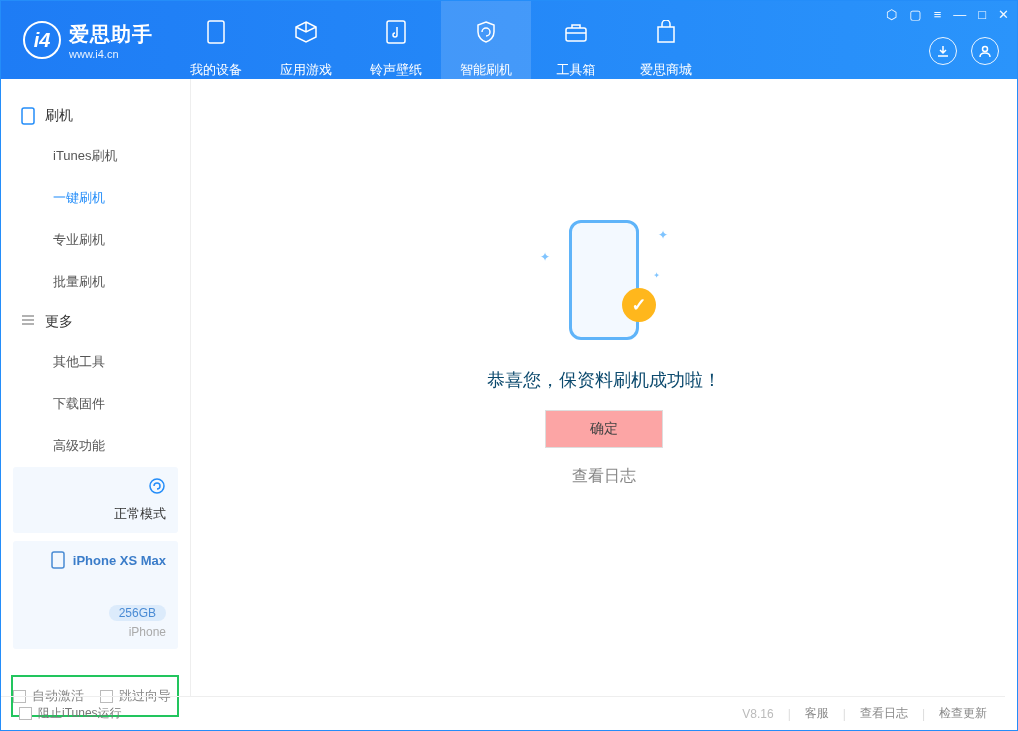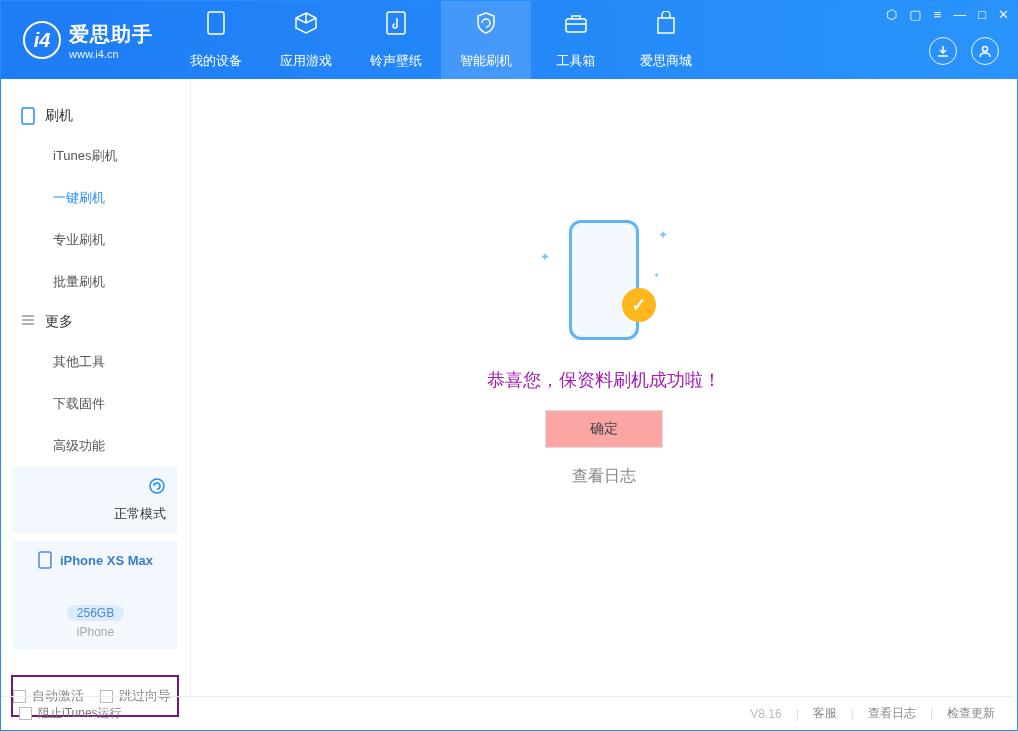--- a/index.html
+++ b/index.html
@@ -5,57 +5,57 @@
 * { margin: 0; padding: 0; box-sizing: border-box; font-family: "Microsoft YaHei", sans-serif; }
 body { background: #fff; width: 1018px; height: 731px; overflow: hidden; border: 1px solid #248df9; position: relative; }
 
 .header { height: 78px; background: linear-gradient(to right, #1e7cf5, #2a94fb); display: flex; align-items: center; color: #fff; position: relative; }
 .logo-area { display: flex; align-items: center; padding: 0 18px 0 22px; gap: 8px; }
 .logo-circle { width: 38px; height: 38px; border: 2.5px solid #fff; border-radius: 50%; display: flex; align-items: center; justify-content: center; font-size: 20px; font-weight: bold; font-style: italic; }
 .logo-text { font-size: 20px; font-weight: bold; letter-spacing: 1px; }
 .logo-sub { font-size: 11px; opacity: 0.9; }
 
 .tabs { display: flex; height: 100%; }
-.tab { width: 90px; display: flex; flex-direction: column; align-items: center; justify-content: center; gap: 17px; cursor: pointer; font-size: 13px; }
+.tab { width: 90px; display: flex; flex-direction: column; align-items: center; justify-content: flex-end; gap: 17px; cursor: pointer; font-size: 13px; }
 .tab.active { background: rgba(255,255,255,0.15); }
 .tab-icon { width: 24px; height: 24px; display: flex; align-items: center; justify-content: center; }
 .tab-icon svg { fill: #fff; stroke: #fff; }
 
 .window-controls { position: absolute; right: 8px; top: 6px; display: flex; gap: 12px; align-items: center; }
 .window-controls span { cursor: pointer; font-size: 13px; opacity: 0.95; }
 .header-right { position: absolute; right: 18px; bottom: 14px; display: flex; gap: 14px; }
 .circle-btn { width: 28px; height: 28px; border: 1.5px solid rgba(255,255,255,0.9); border-radius: 50%; display: flex; align-items: center; justify-content: center; cursor: pointer; }
 
 .body-area { display: flex; height: 618px; }
 .sidebar { width: 190px; border-right: 1px solid #eee; display: flex; flex-direction: column; padding-top: 18px; }
 .side-group-title { display: flex; align-items: flex-start; gap: 10px; padding: 10px 20px; font-size: 14px; color: #333; }
 .side-item { padding: 12px 20px 12px 52px; font-size: 13px; color: #555; cursor: pointer; }
 .side-item.active { color: #248df9; }
 
 .device-boxes { margin-top: auto; padding: 0 12px 12px 12px; }
 .mode-box, .device-box { background: #f3f8fe; border-radius: 3px; padding: 10px 12px; margin-bottom: 8px; display: flex; align-items: flex-end; gap: 10px; font-size: 13px; color: #333; flex-direction: column; }
-.device-box { flex-direction: column; align-items: center; gap: 4px; }
+.device-box { flex-direction: column; align-items: flex-end; gap: 4px; }
 .device-name { font-weight: bold; color: #3a7cc9; display: flex; align-items: center; gap: 8px; }
 .capacity-badge { background: #dcebfb; color: #4a8bd4; border-radius: 10px; padding: 1px 10px; font-size: 12px; margin-top: 32px; }
 .device-type { color: #aaa; font-size: 12px; }
 
-.checkbox-row { border: 2px solid #701a75; margin: 6px 11px 0 10px; padding: 10px 0; display: flex; gap: 16px; font-size: 13px; color: #888; }
+.checkbox-row { border: 2px solid #22c55e; margin: 6px 11px 0 10px; padding: 10px 0; display: flex; gap: 16px; font-size: 13px; color: #888; }
 .cb { display: flex; align-items: center; gap: 6px; cursor: pointer; }
 .cb-box { width: 13px; height: 13px; border: 1px solid #bbb; background: #fff; }
 
 .main { flex: 1; display: flex; flex-direction: column; align-items: center; justify-content: center; gap: 18px; padding-bottom: 80px; }
 .phone-illustration { width: 140px; height: 140px; position: relative; display: flex; align-items: center; justify-content: center; }
 .phone-shape { width: 70px; height: 120px; border: 3px solid #5fb4f9; border-radius: 12px; background: #f3f9ff; position: relative; }
 .check-badge { position: absolute; right: 18px; bottom: 28px; width: 34px; height: 34px; background: #ffb71c; border-radius: 50%; display: flex; align-items: center; justify-content: center; color: #fff; font-size: 18px; font-weight: bold; }
 .sparkle { position: absolute; color: #7fc4ff; font-size: 12px; }
-.msg { font-size: 18px; color: #a21caf; }
+.msg { font-size: 18px; color: #0c4a6e; }
 .ok-btn { border: 1px solid #ddd; padding: 9px 44px; font-size: 14px; color: #444; background: #fca5a5; cursor: pointer; }
 .link { color: #888; font-size: 16px; cursor: pointer; }
 
-.footer { position: absolute; bottom: 0; left: 0; right: 4px; height: 34px; border-top: 1px solid #eee; display: flex; align-items: center; padding: 0 18px; font-size: 12px; color: #999; }
+.footer { position: absolute; bottom: 0; left: 0; right: 12px; height: 34px; border-top: 1px solid #eee; display: flex; align-items: center; padding: 0 18px; font-size: 12px; color: #999; }
 .footer .cb { color: #777; }
 .footer-right { margin-left: auto; display: flex; align-items: center; gap: 14px; }
 .footer-right .sep { color: #ddd; }
 .footer-link { cursor: pointer; color: #888; }
 .version { color: #bbb; }
 </style>
 </head>
 <body>
 
 <div class="header">

